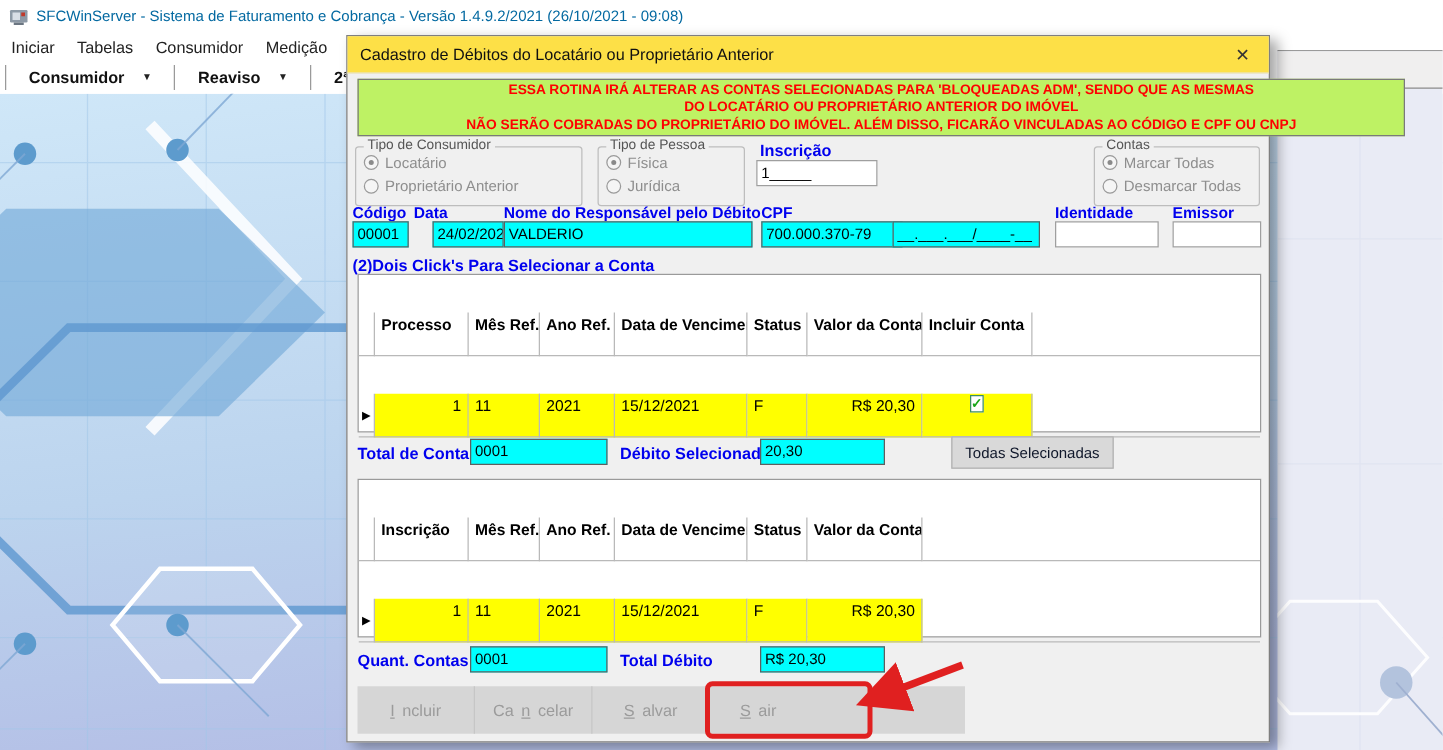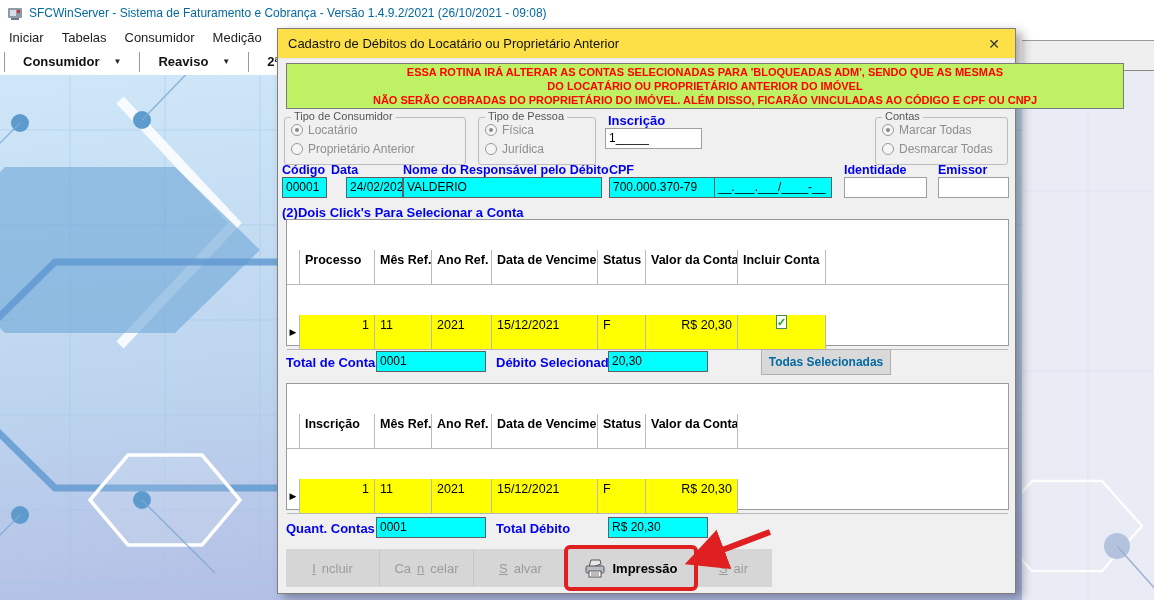--- a/index.html
+++ b/index.html
@@ -50,21 +50,21 @@
     border-radius:50%; background:#8a8a8a; }
   .rlabel { font-size:12px; color:#8e8e8e; }
 
   .bluelab { color:#0000ee; font-weight:bold; font-size:12.5px; position:absolute; white-space:nowrap; }
   .fld { position:absolute; height:21px; border:1px solid #5f5f5f; background:#00ffff;
     font-size:12px; color:#000; padding:2px 3px 0 3px; white-space:nowrap; overflow:hidden; }
   .fld.white { background:#fff; border:1px solid #9f9f9f; }
 
   .btn { position:absolute; background:#d9d9d9; border:1px solid #b0b0b0; display:flex;
     align-items:center; justify-content:center; font-size:13px; color:#8f8f8f; cursor:default; }
-  .btn.enabled { color:#0369a1;font-weight:bold; }
+  .btn.enabled { color:#0f172a; }
 
   
   .tbl { position:absolute; left:8px; width:723px; height:127px; background:#fff;
     border:1px solid #9a9a9a; font-size:12.5px; }
   .trow { display:flex; height:35px;margin-top:30px; }
   .tcell { border-right:1px solid #b9b9b9; border-bottom:1px solid #b9b9b9; padding:3px 5px 0 5px;
     white-space:nowrap; overflow:hidden; }
   .thead .tcell { font-weight:bold; }
   .sel { width:13px; flex:none; padding:0; display:flex; align-items:center; justify-content:center;
     font-size:9px; color:#000; }
@@ -306,32 +306,20 @@
 
   <div class="bluelab" style="left:8px; top:492px; font-size:13px;">Quant. Contas</div>
   <div class="fld" style="left:98px; top:488px; width:110px;">0001</div>
   <div class="bluelab" style="left:218px; top:492px; font-size:13px;">Total Débito</div>
   <div class="fld" style="left:330px; top:488px; width:100px;">R$ 20,30</div>
 
   <div class="btnstrip">
     <div class="strip-btn" style="width:94px;"><u>I</u>ncluir</div>
     <div class="strip-btn" style="width:94px;">Ca<u>n</u>celar</div>
     <div class="strip-btn" style="width:94px;"><u>S</u>alvar</div>
-    <div class="strip-btn enabled" style="width:127px;">
-      <span>
-        <svg width="22" height="19" viewBox="0 0 22 19">
-          <polygon points="5,8 7,1 16,1 17,5 9,8" fill="#e8e8e8" stroke="#555" stroke-width="1"></polygon>
-          <rect x="2" y="7" width="18" height="7" rx="1.5" fill="#b9bec6" stroke="#555" stroke-width="1"></rect>
-          <rect x="5" y="12" width="12" height="6" fill="#fff" stroke="#555" stroke-width="1"></rect>
-          <line x1="7" y1="14" x2="15" y2="14" stroke="#777" stroke-width="1"></line>
-          <line x1="7" y1="16" x2="15" y2="16" stroke="#777" stroke-width="1"></line>
-        </svg>
-      </span>
-      <span>Impressão</span>
-    </div>
     <div class="strip-btn" style="width:77px; border-right:none;"><u>S</u>air</div>
   </div>
 
   <div class="redbox"></div>
   <div class="annot-arrow">
     <svg width="110" height="50" viewBox="0 0 110 50">
       <defs>
         <marker id="ah" markerWidth="7" markerHeight="7" refX="5" refY="3.5" orient="auto">
           <polygon points="0,0 7,3.5 0,7" fill="#e02020"></polygon>
         </marker>

